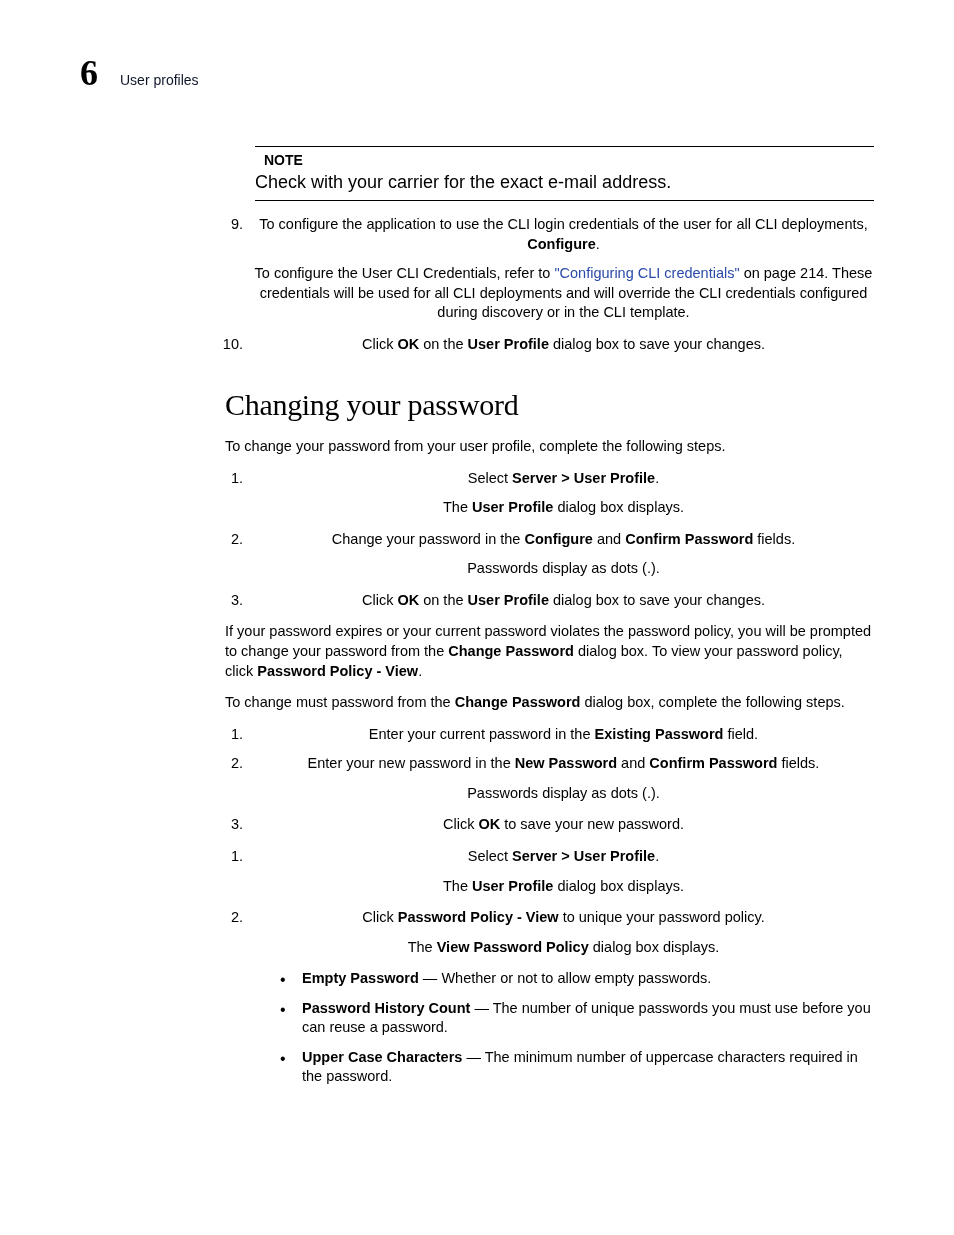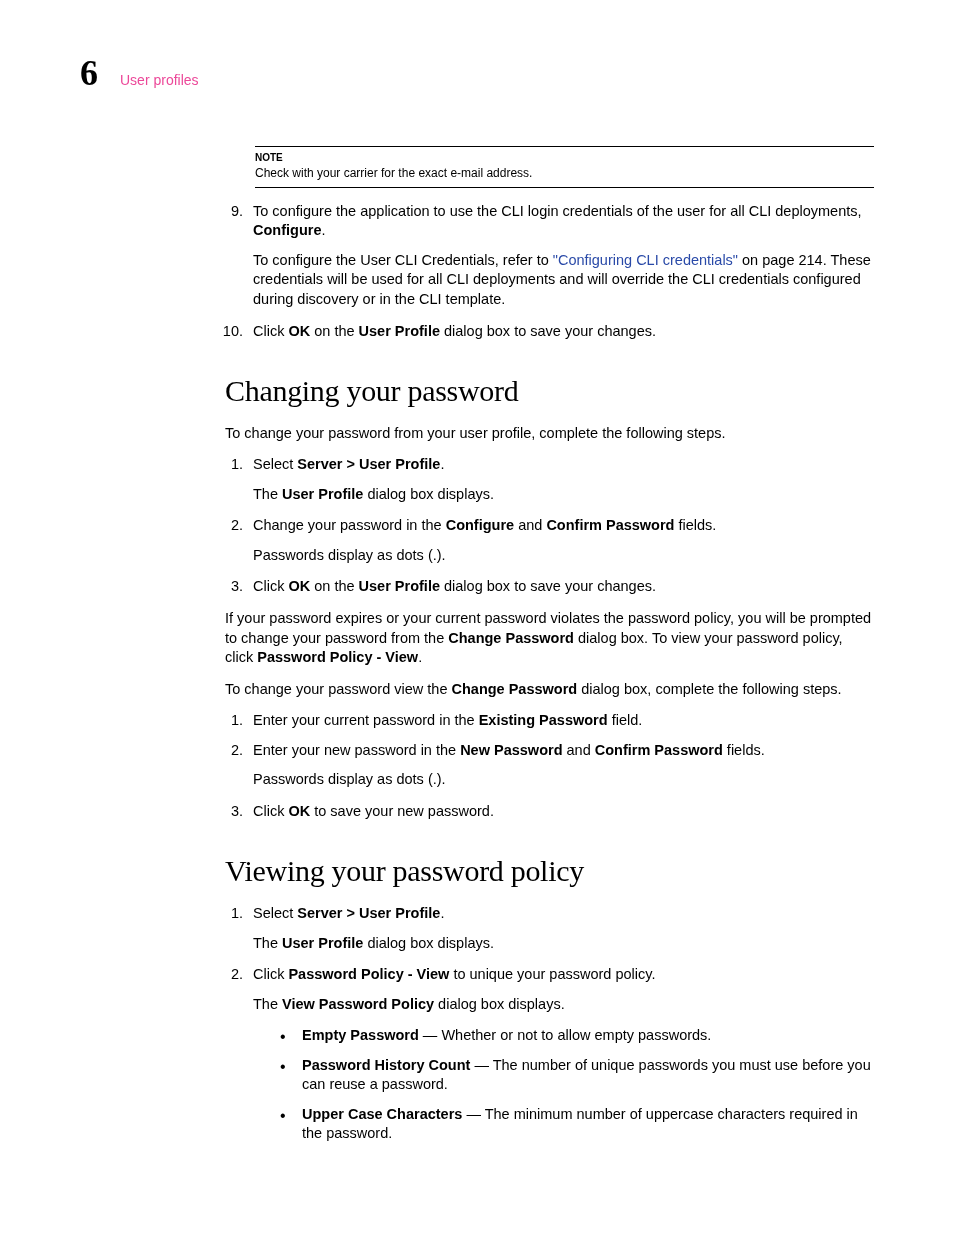--- a/index.html
+++ b/index.html
@@ -25,49 +25,51 @@
     margin-bottom: 55px;
   }
   .chap-num {
     font-family: Georgia, "Times New Roman", serif;
     font-size: 36px;
     font-weight: bold;
     line-height: 1;
   }
   .section-title {
     font-size: 14px;
-    color: #ec4899;
+    color: #0f172a;
   }
   .content {
     margin-left: 145px; 
     font-size: 14.5px;
     line-height: 1.35;
   }
   .note-box {
     margin: 0 0 14px 30px;
     border-top: 1.5px solid #000;
     border-bottom: 1px solid #000;
     padding: 4px 0 6px 0;
   }
   .note-label {
     font-weight: bold;
-    font-size: 10px;
+    font-size: 14px;
+    margin-left: 9px;
   }
   .note-text {
-    font-size: 12px;
+    font-size: 18px;
   }
   ol.steps {
     list-style: decimal;
     padding-left: 0;
     margin: 0 0 12px 0;
   }
   ol.steps > li {
     margin: 0 0 10px 0;
     padding-left: 6px;
     margin-left: 22px;
+    text-align: center;
   }
   ol.steps > li .sub {
     margin-top: 10px;
   }
   p.para {
     margin: 0 0 12px 0;
   }
   h2.h2 {
     font-family: Georgia, "Times New Roman", serif;
     font-weight: normal;
@@ -142,37 +144,36 @@
       <li>
         <span><span>Click </span><span class="bold">OK</span><span> on the </span><span class="bold">User Profile</span><span> dialog box to save your changes.</span></span>
       </li>
     </ol>
 
     <p class="para">
       <span>If your password expires or your current password violates the password policy, you will be prompted to change your password from the </span><span class="bold">Change Password</span><span> dialog box. To view your password policy, click </span><span class="bold">Password Policy - View</span><span>.</span>
     </p>
 
     <p class="para">
-      <span>To change your password view the </span><span class="bold">Change Password</span><span> dialog box, complete the following steps.</span>
+      <span>To change must password from the </span><span class="bold">Change Password</span><span> dialog box, complete the following steps.</span>
     </p>
 
     <ol class="steps">
       <li>
         <span><span>Enter your current password in the </span><span class="bold">Existing Password</span><span> field.</span></span>
       </li>
       <li>
         <span><span>Enter your new password in the </span><span class="bold">New Password</span><span> and </span><span class="bold">Confirm Password</span><span> fields.</span></span>
         <p class="para sub">Passwords display as dots (.).</p>
       </li>
       <li>
         <span><span>Click </span><span class="bold">OK</span><span> to save your new password.</span></span>
       </li>
     </ol>
 
-    <h2 class="h2">Viewing your password policy</h2>
 
     <ol class="steps">
       <li>
         <span><span>Select </span><span class="bold">Server &gt; User Profile</span><span>.</span></span>
         <p class="para sub"><span>The </span><span class="bold">User Profile</span><span> dialog box displays.</span></p>
       </li>
       <li>
         <span><span>Click </span><span class="bold">Password Policy - View</span><span> to unique your password policy.</span></span>
         <p class="para sub"><span>The </span><span class="bold">View Password Policy</span><span> dialog box displays.</span></p>
       </li>

